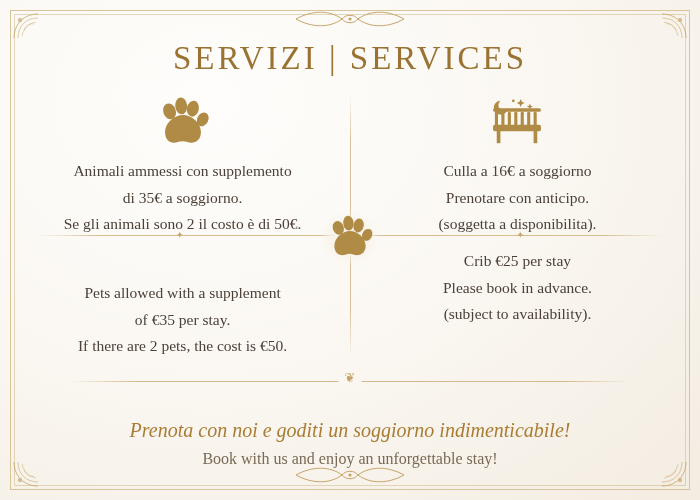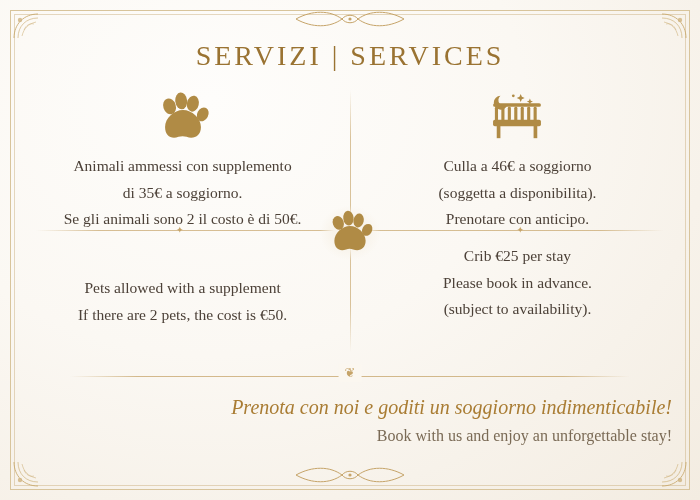--- a/index.html
+++ b/index.html
@@ -76,21 +76,21 @@
     position: absolute;
     left: 28px;
     right: 28px;
     top: 26px;
     bottom: 26px;
   }
 
   .title {
     text-align: center;
     font-family: "Liberation Serif", serif;
-    font-size: 28px;
+    font-size: 33px;
     letter-spacing: 3px;
     color: #9a7332;
     font-weight: normal;
     margin: 14px 0 0 0;
     white-space: pre;
   }
 
   .grid {
     position: relative;
     margin-top: 16px;
@@ -186,22 +186,22 @@
     top: -6px;
     transform: translateX(-50%);
     background: #fbf7f0;
     padding: 0 6px;
     color: #c6a469;
     font-size: 13px;
     line-height: 18px;
   }
 
   .closing {
-    text-align: right;
-    margin-top: 14px;
+    text-align: center;
+    margin-top: 32px;
   }
   .closing .it {
     font-style: italic;
     font-size: 20px;
     color: #a97c33;
     margin: 0 0 8px 0;
   }
   .closing .en {
     font-size: 16px;
     color: #7a6a55;
@@ -322,41 +322,42 @@
               <rect x="56" y="18" width="3.4" height="15" rx="1.6"></rect>
               <rect x="12" y="14" width="52" height="4" rx="2"></rect>
               <path d="M20 6 a7.5 7.5 0 1 0 7.6 9.3 A6 6 0 0 1 20 6 Z"></path>
               <path d="M42 4 l1.3 3 3 1.3 -3 1.3 -1.3 3 -1.3 -3 -3 -1.3 3 -1.3z"></path>
               <path d="M52 9 l1 2.3 2.3 1 -2.3 1 -1 2.3 -1 -2.3 -2.3 -1 2.3 -1z"></path>
               <circle cx="34" cy="6" r="1.5"></circle>
             </g>
           </svg>
         </div>
         <div class="lines it">
-          <p>Culla a 46€ a soggiorno</p>
+          <p>Culla a 16€ a soggiorno</p>
+          <p>Prenotare con anticipo.</p>
           <p>(soggetta a disponibilita).</p>
-          <p>Prenotare con anticipo.</p>
         </div>
       </div>
 
       <div class="center-paw">
         <svg viewBox="0 0 64 58" width="50" height="46">
           <g fill="#b08b45">
             <ellipse cx="17" cy="16" rx="7" ry="9" transform="rotate(-18 17 16)"></ellipse>
             <ellipse cx="30" cy="10" rx="6.6" ry="9.4" transform="rotate(-6 30 10)"></ellipse>
             <ellipse cx="43" cy="13" rx="6.6" ry="9" transform="rotate(12 43 13)"></ellipse>
             <ellipse cx="54" cy="25" rx="6.2" ry="8" transform="rotate(28 54 25)"></ellipse>
             <path d="M32 20 C42 20 52 29 52 39 C52 49 44 53 36 50 C33 49 30 49 27 50 C19 53 12 49 12 39 C12 29 22 20 32 20 Z"></path>
           </g>
         </svg>
       </div>
 
       <div class="quad q-bl">
         <div class="lines en">
           <p>Pets allowed with a supplement</p>
+          <p>of €35 per stay.</p>
           <p>If there are 2 pets, the cost is €50.</p>
         </div>
       </div>
 
       <div class="quad q-br">
         <div class="lines en">
           <p>Crib €25 per stay</p>
           <p>Please book in advance.</p>
           <p>(subject to availability).</p>
         </div>

